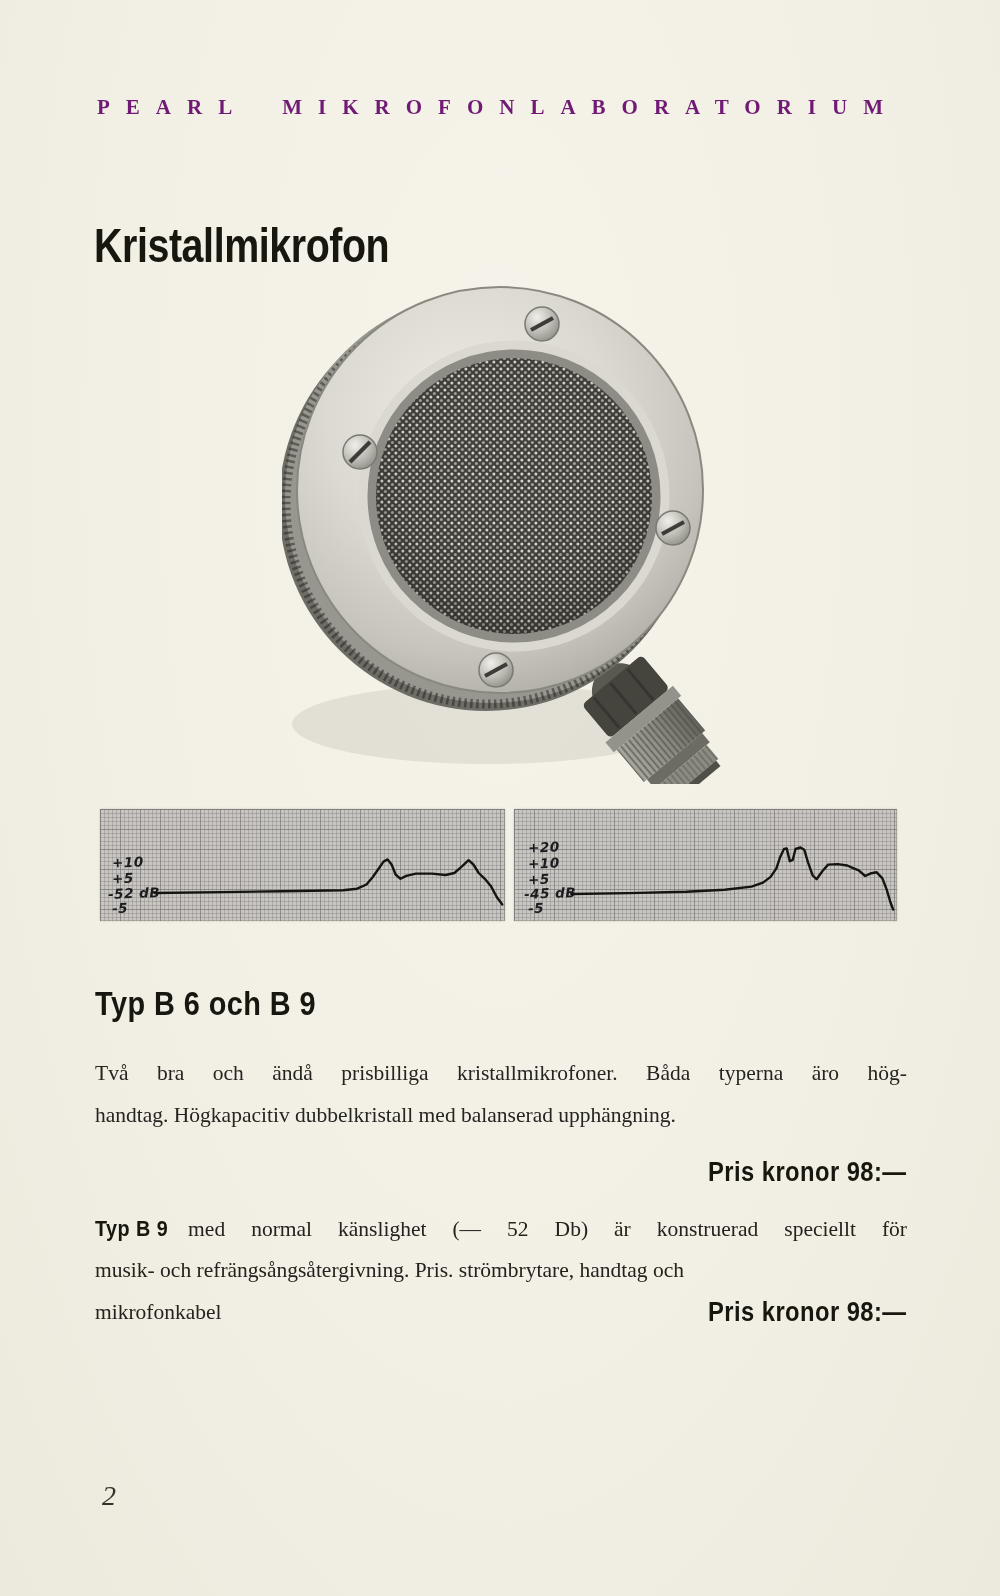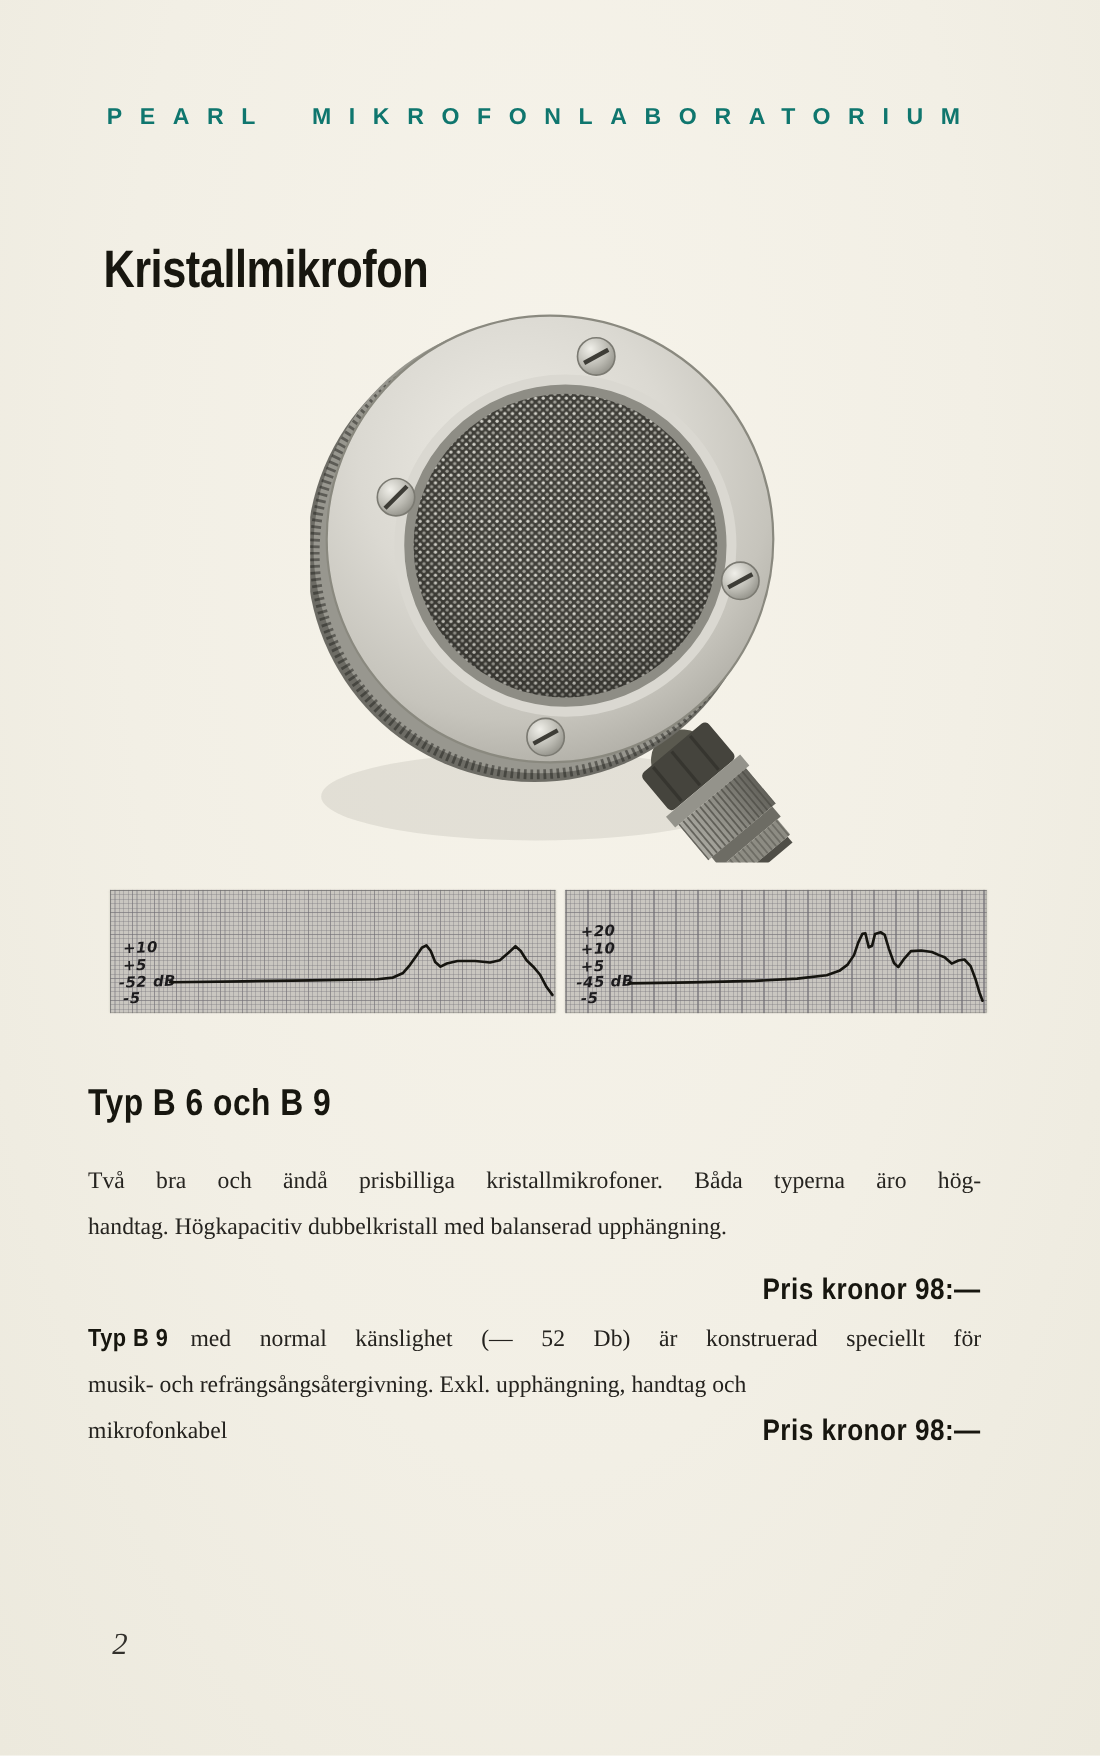--- a/index.html
+++ b/index.html
@@ -3,22 +3,22 @@
 <meta charset="utf-8">
 <style>
   html,body{margin:0;padding:0;}
   body{
     width:1000px;height:1596px;position:relative;overflow:hidden;
     background:radial-gradient(ellipse at 50% 28%, #f6f3ea 0%, #f2efe5 55%, #ece9dd 100%);
     font-family:"Liberation Serif", serif;color:#24221e;
   }
   .hdr{
     position:absolute;left:97px;top:95px;width:860px;white-space:nowrap;
-    font-family:Liberation Sans, sans-serif;font-size:21px;font-weight:600;
-    letter-spacing:16px;word-spacing:14px;color:#0f766e;
+    font-family:Liberation Serif, serif;font-size:21px;font-weight:600;
+    letter-spacing:16px;word-spacing:14px;color:#701a75;
   }
   .title{
     position:absolute;left:94px;top:218px;
     font-family:"Liberation Sans", sans-serif;font-weight:700;font-size:48px;
     color:#17160f;display:inline-block;transform:scaleX(0.82);transform-origin:left center;
     letter-spacing:-0.5px;
   }
   .micwrap{position:absolute;left:282px;top:276px;width:444px;height:508px;}
   .chartsrow{position:absolute;left:100px;top:809px;display:flex;gap:9px;}
   .chart-panel{
@@ -30,21 +30,21 @@
       repeating-linear-gradient(to bottom, rgba(88,86,94,0.38) 0 1px, transparent 1px 20px);
     box-shadow:inset 0 0 0 1px rgba(110,108,100,0.35), 0 0 2px rgba(80,78,70,0.25);
   }
   .chart-panel.left{width:405px;}
   .chart-panel.right{width:383px;}
   .clabel{
     position:absolute;font-family:"DejaVu Sans", sans-serif;font-style:italic;font-weight:700;
     font-size:13.5px;color:#1c1b1d;transform:rotate(-2deg);letter-spacing:0.5px;
   }
   svg.trace{position:absolute;left:0;top:0;width:100%;height:100%;}
-  .copy{position:absolute;left:80px;top:984px;width:812px;}
+  .copy{position:absolute;left:95px;top:984px;width:812px;}
   .sec-head{
     font-family:"Liberation Sans", sans-serif;font-weight:700;font-size:34px;color:#17160f;
     display:inline-block;transform:scaleX(0.85);transform-origin:left center;margin:0;
     letter-spacing:0.5px;
   }
   .para{margin-top:30px;font-size:21.5px;line-height:41.5px;color:#262420;font-family:Liberation Serif, serif;}
   .tline{text-align:justify;text-align-last:justify;}
   .tline.last{text-align:left;text-align-last:left;}
   .prod{margin-top:18px;font-size:21.5px;line-height:41.5px;}
   .model{
@@ -179,23 +179,23 @@
 
   <div class="para">
     <div class="tline">Två bra och ändå prisbilliga kristallmikrofoner. Båda typerna äro hög-</div>
     <div class="tline last">handtag. Högkapacitiv dubbelkristall med balanserad upphängning.</div>
   </div>
 
   <div class="prod">
     <div class="pricerow"><span class="price">Pris kronor 98:—</span></div>
   </div>
 
-  <div class="prod" style="margin-top:0">
+  <div class="prod" style="margin-top:12px">
     <div class="tline"><span class="model">Typ B 9</span><span>med normal känslighet (— 52 Db) är konstruerad speciellt för</span></div>
-    <div class="tline last">musik- och refrängsångsåtergivning. Exkl. upphängning, handtag och</div>
+    <div class="tline last">musik- och refrängsångsåtergivning. Pris. strömbrytare, handtag och</div>
     <div class="lastrow">
       <span>mikrofonkabel</span>
       <span class="price">Pris kronor 98:—</span>
     </div>
   </div>
 </div>
 
 <div class="pageno">2</div>
 
 </body></html>

